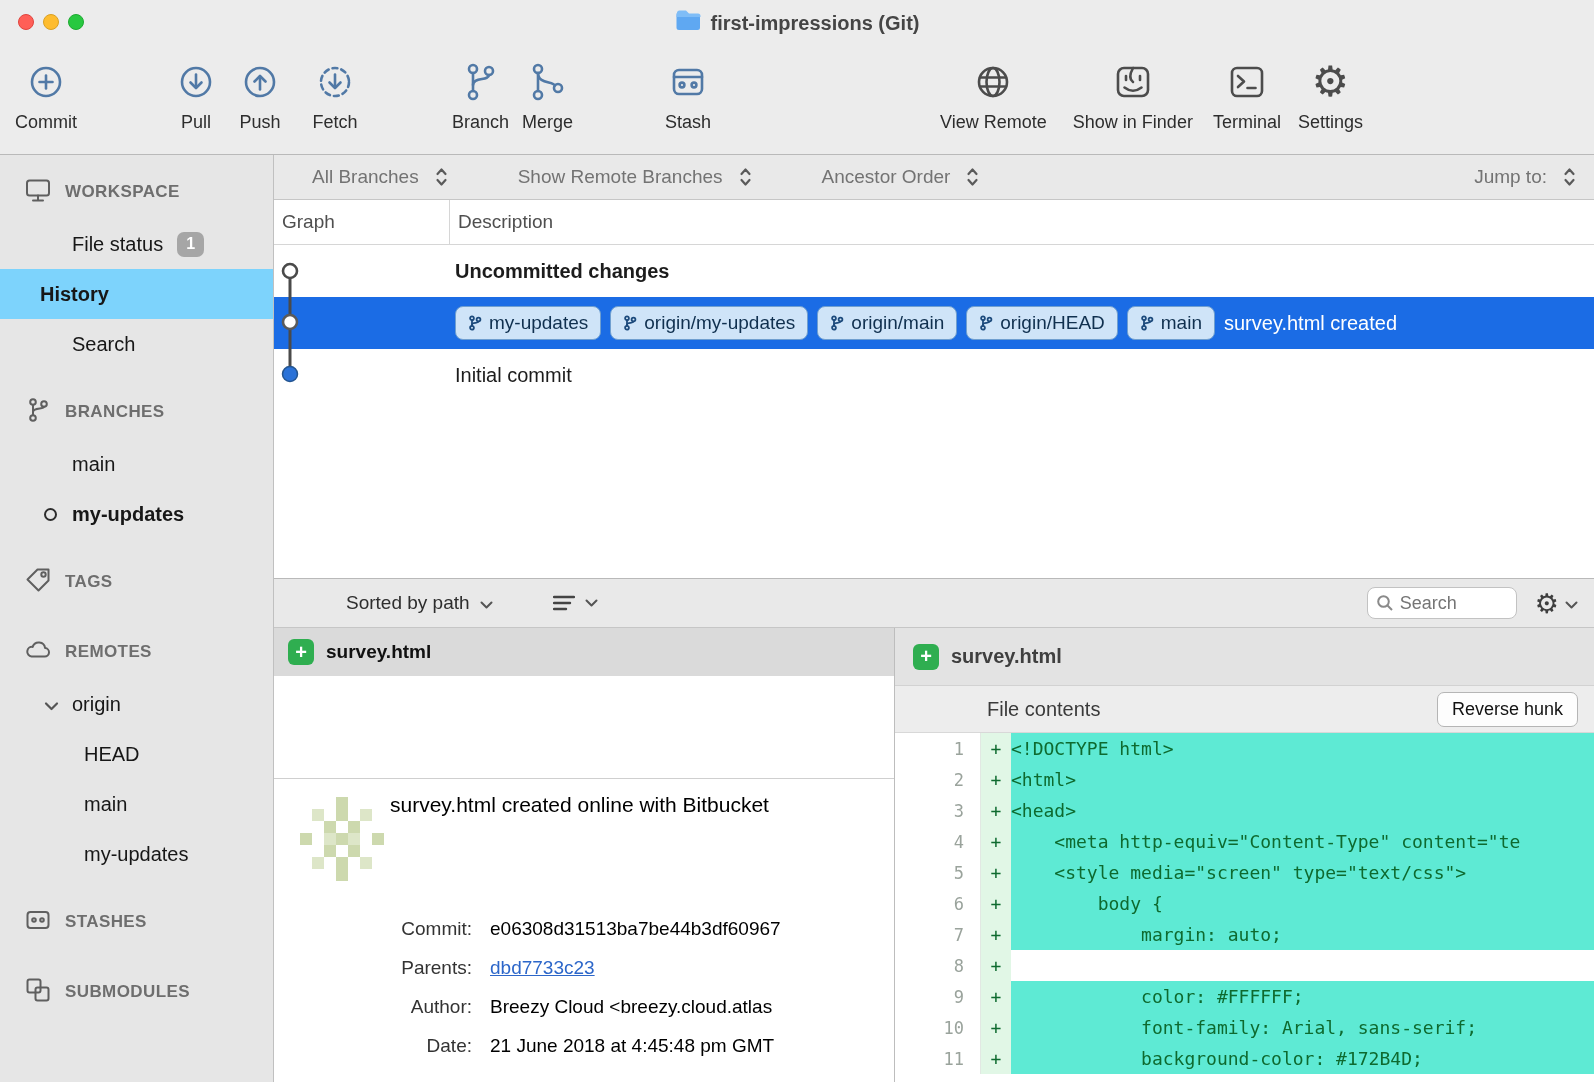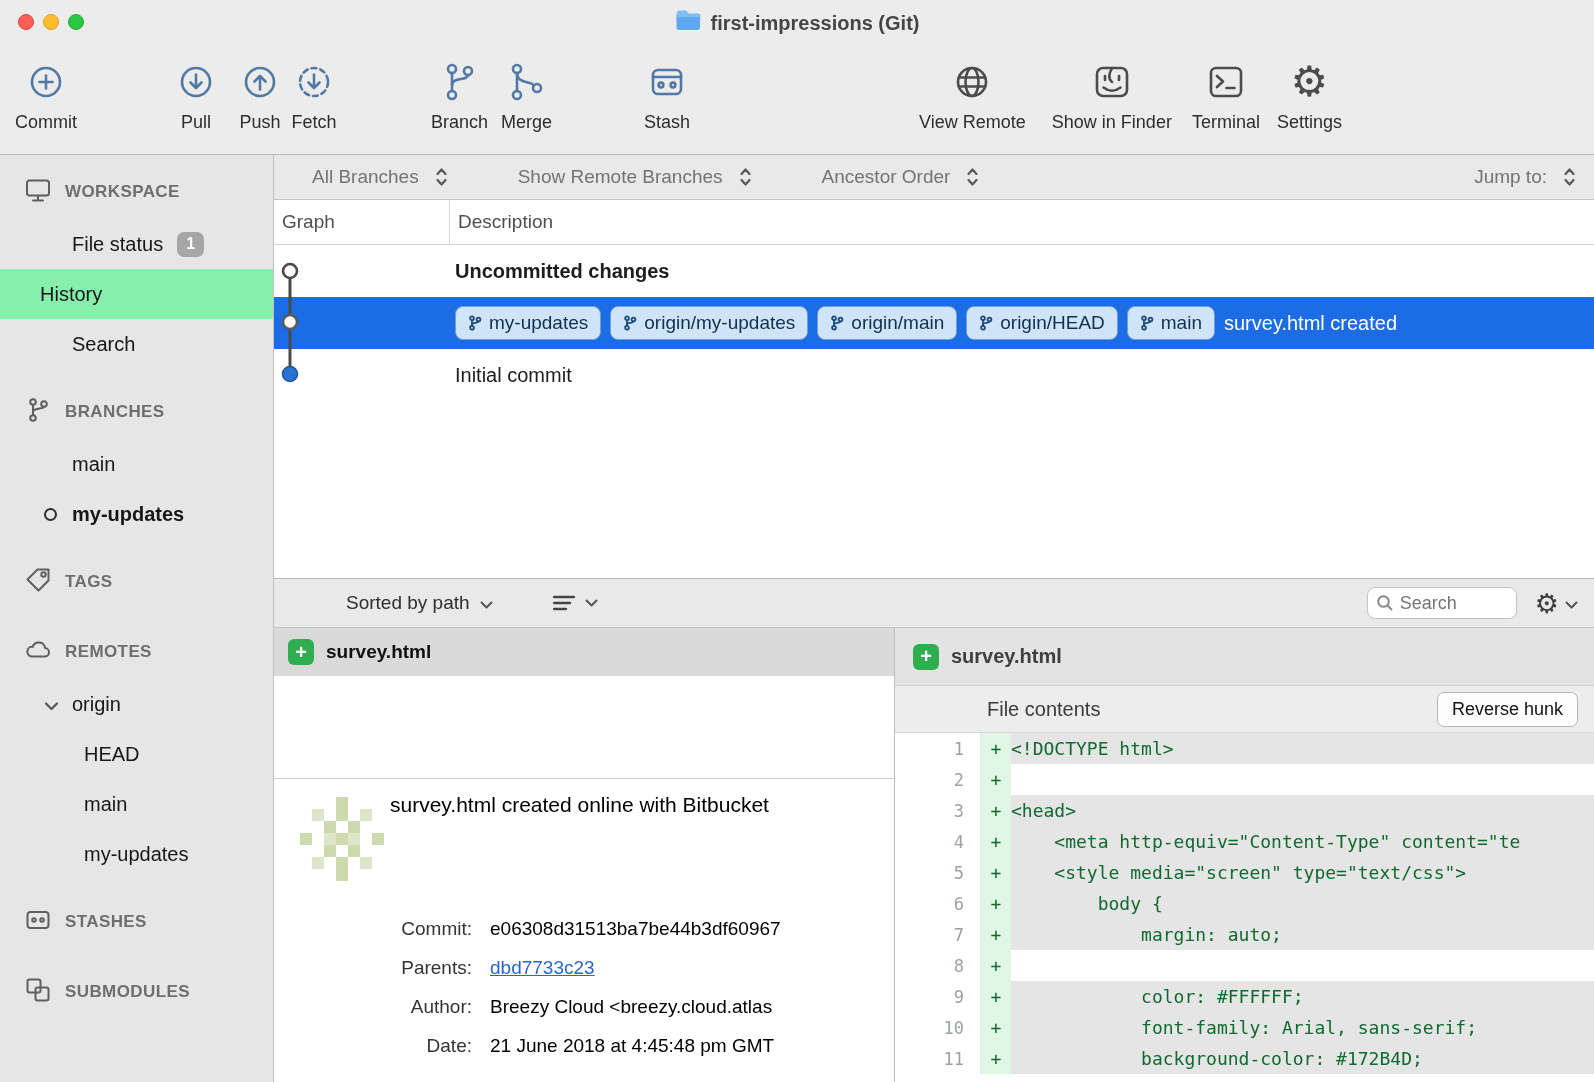--- a/index.html
+++ b/index.html
@@ -26,21 +26,21 @@
   .gear-glyph { font-size:42px; line-height:44px; color:#4c4c4c; font-family:"DejaVu Sans", sans-serif; }
 
   
   .content { flex:1; display:flex; min-height:0; }
 
   
   .sidebar { width:274px; flex:none; background:#e6e6e6; border-right:1px solid #c0c0c0; padding-top:10px; overflow:hidden; }
   .side-header { display:flex; align-items:center; gap:13px; height:54px; padding-left:24px; color:#6e6e6e; font-size:17px; font-weight:700; letter-spacing:.4px; }
   .side-header svg { fill:none; stroke:#5f5f5f; stroke-width:2; stroke-linecap:round; stroke-linejoin:round; flex:none; }
   .side-item { height:50px; display:flex; align-items:center; padding-left:72px; font-size:20px; color:#171717; white-space:nowrap; }
-  .side-item.selected { background:#86efac; font-weight:400;padding-left:40px; }
+  .side-item.selected { background:#7dd3fc; font-weight:700;padding-left:40px; }
   .side-item.bold { font-weight:700; }
   .side-item.child { padding-left:84px; }
   .count-badge { margin-left:14px; min-width:27px; height:25px; border-radius:7px; background:#a6a6a6; color:#fff; font-size:16px; font-weight:700; display:flex; align-items:center; justify-content:center; padding:0 6px; }
   .cur-branch-dot { position:absolute; left:44px; width:13px; height:13px; border:2.4px solid #2c2c2c; border-radius:50%; }
   .side-item.rel { position:relative; }
   .origin-chev { position:absolute; left:44px; }
   .chev svg, .origin-chev svg { fill:none; stroke:#555; stroke-width:2.2; stroke-linecap:round; stroke-linejoin:round; }
   .sect-gap { margin-top:16px; }
 
   
@@ -96,21 +96,21 @@
 
   
   .diff-panel { flex:1; display:flex; flex-direction:column; min-width:0; background:#efefef; overflow:hidden; }
   .diff-file-header { height:58px; flex:none; background:#e3e3e3; display:flex; align-items:center; gap:12px; padding-left:18px; font-size:20px; font-weight:700; color:#3f3f3f; border-bottom:1px solid #d2d2d2; }
   .hunk-bar { height:47px; flex:none; background:#ededed; border-bottom:1px solid #d8d8d8; display:flex; align-items:center; justify-content:space-between; padding:0 16px 0 92px; font-size:20px; color:#3a3a3a; }
   .hunk-btn { background:#fdfdfd; border:1px solid #b5b5b5; border-radius:7px; padding:6px 14px; font-size:18px; font-family:"Liberation Sans", sans-serif; color:#111; cursor:default; }
   .diff-body { flex:1; background:#fff; overflow:hidden; font-family:"DejaVu Sans Mono", monospace; }
   .dline { display:flex; height:31px; align-items:center; }
   .ln { width:86px; flex:none; background:#fff; color:#9aa39c; font-size:17px; text-align:right; padding-right:16px; height:100%; display:flex; align-items:center; justify-content:flex-end; border-right:1px solid #e2e8e3; }
   .plus { width:30px; flex:none; background:#e1f7e6; color:#0e6a2f; font-size:18px; text-align:center; height:100%; display:flex; align-items:center; justify-content:center; }
-  .code { flex:1; background:#e5e5e5; color:#0e6a2f; font-size:18px; white-space:pre; overflow:hidden; height:100%; display:flex; align-items:center; }
+  .code { flex:1; background:#5eead4; color:#0e6a2f; font-size:18px; white-space:pre; overflow:hidden; height:100%; display:flex; align-items:center; }
 </style>
 </head>
 <body>
 
 <div class="window">
 
   <div class="titlebar">
     <div class="traffic">
       <span class="light red"></span>
       <span class="light yellow"></span>
@@ -151,21 +151,21 @@
     <div class="tool" style="margin-left:18px">
       <span class="tool-icon">
           <svg width="46" height="46" viewBox="0 0 46 46">
             <circle cx="23" cy="23" r="14"></circle>
             <line x1="23" y1="30.5" x2="23" y2="17.5"></line>
             <polyline points="17.5,22.5 23,17 28.5,22.5"></polyline>
           </svg>
         </span>
       <span class="tool-label">Push</span>
     </div>
-    <div class="tool" style="margin-left:8px">
+    <div class="tool" style="margin-left:29px">
       <span class="tool-icon">
           <svg width="46" height="46" viewBox="0 0 46 46">
             <circle cx="23" cy="23" r="14" stroke-dasharray="5 4"></circle>
             <line x1="23" y1="15.5" x2="23" y2="28.5"></line>
             <polyline points="17.5,23.5 23,29 28.5,23.5"></polyline>
           </svg>
         </span>
       <span class="tool-label">Fetch</span>
     </div>
     <div class="tool" style="margin-left:94px">
@@ -556,20 +556,21 @@
 
               <div class="dline">
                 <span class="ln">1</span>
                 <span class="plus">+</span>
                 <span class="code">&lt;!DOCTYPE html&gt;</span>
               </div>
 
               <div class="dline">
                 <span class="ln">2</span>
                 <span class="plus">+</span>
+                <span class="code">&lt;html&gt;</span>
               </div>
 
               <div class="dline">
                 <span class="ln">3</span>
                 <span class="plus">+</span>
                 <span class="code">&lt;head&gt;</span>
               </div>
 
               <div class="dline">
                 <span class="ln">4</span>

